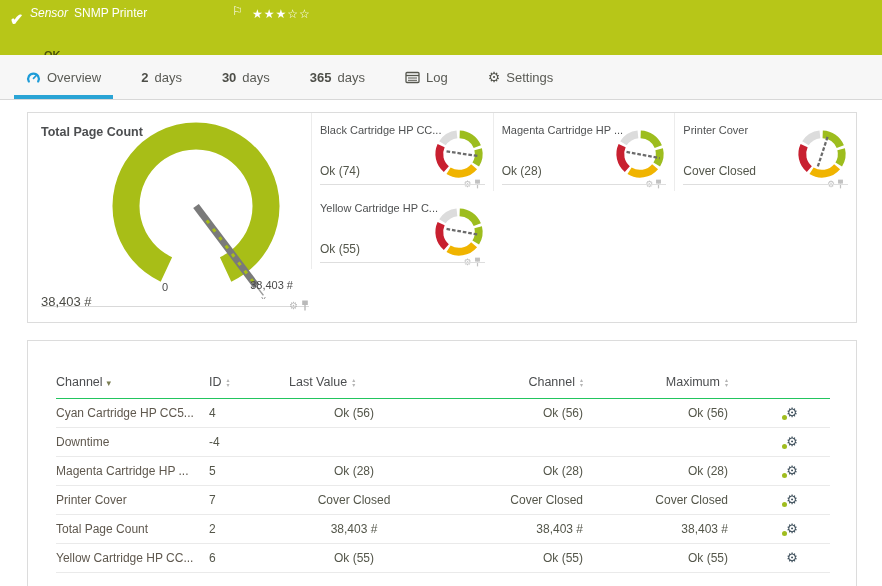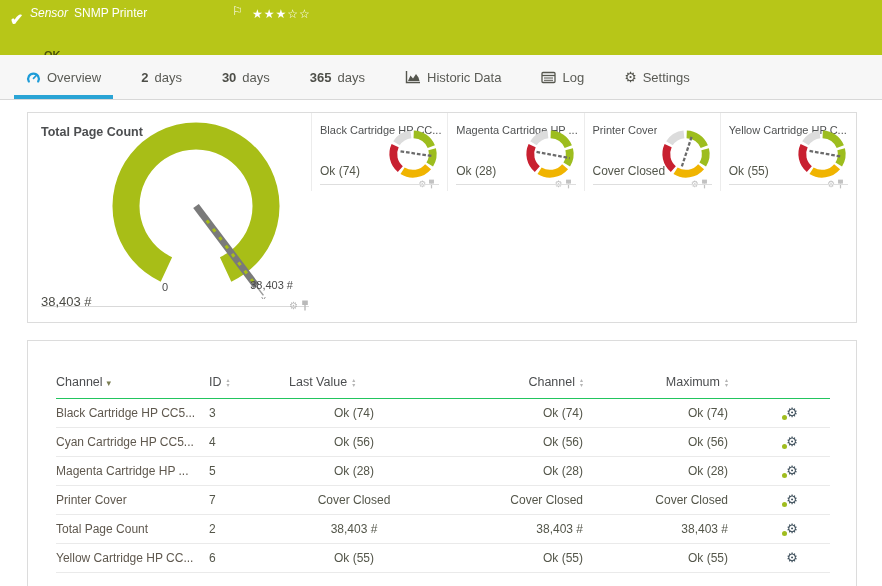--- a/index.html
+++ b/index.html
@@ -35,21 +35,21 @@
   .main-tile { position:relative; width:283px; flex:none; }
   .main-title { position:absolute; left:13px; top:12px; font-size:12.5px; font-weight:bold; color:#4c4e50; }
   .main-gauge { position:absolute; left:30px; top:8px; }
   .main-min { position:absolute; left:134px; top:168px; font-size:11px; color:#4a4a4a; }
   .main-max { position:absolute; right:18px; top:166px; font-size:11px; color:#4a4a4a; }
   .main-value { position:absolute; left:13px; bottom:13px; font-size:13px; color:#4b4b45; }
   .main-underline { position:absolute; left:13px; right:2px; bottom:15px; height:1px; background:#d9d9d9; }
   .main-icons { position:absolute; right:2px; bottom:11px; color:#b9b9b9; font-size:10px; display:flex; gap:3px; align-items:center; }
 
   
-  .small-grid { flex:1; display:grid; grid-template-columns:repeat(4,1fr); grid-template-rows:78px 78px 55px; }
+  .small-grid { flex:1; display:grid; grid-template-columns:repeat(3,1fr); grid-template-rows:78px 78px 55px; }
   .tile { position:relative; border-left:1px solid #ececec; }
   .tile::after { content:''; position:absolute; left:8px; right:8px; bottom:6px; height:1px; background:#dedede; }
   .tile-title { position:absolute; left:8px; top:11px; font-size:11px; color:#4f5152; white-space:nowrap; overflow:hidden; max-width:126px; }
   .tile-gauge { position:absolute; right:7px; top:14px; }
   .tile-value { position:absolute; left:8px; bottom:13px; font-size:12px; color:#53564b; }
   .tile-icons { position:absolute; right:12px; bottom:2px; color:#c2c2c2; font-size:9px; display:flex; gap:2px; align-items:center; }
   .pin-svg { display:block; }
 
   
   .chan-table { width:774px; margin:34px 28px 0 28px; border-collapse:collapse; table-layout:fixed; }
@@ -98,27 +98,20 @@
     </div>
     <div class="tab">
       <b>30</b>
       <span>days</span>
     </div>
     <div class="tab">
       <b>365</b>
       <span>days</span>
     </div>
     <div class="tab">
-      <svg width="16" height="14" viewBox="0 0 16 14">
-        <path d="M1.5 1 L1.5 12.5 L15 12.5" fill="none" stroke="#55564e" stroke-width="1.4"></path>
-        <path d="M3 11 L5.5 5.5 L8 8.5 L11 4 L13.5 7.5 L14.5 11 Z" fill="#55564e"></path>
-      </svg>
-      <span>Historic Data</span>
-    </div>
-    <div class="tab">
       <svg width="15" height="13" viewBox="0 0 15 13">
         <rect x="1" y="1.5" width="13" height="10" rx="1" fill="none" stroke="#55564e" stroke-width="1.3"></rect>
         <line x1="1" y1="4.5" x2="14" y2="4.5" stroke="#55564e" stroke-width="1.3"></line>
         <line x1="3" y1="7" x2="12" y2="7" stroke="#55564e" stroke-width="1"></line>
         <line x1="3" y1="9.3" x2="12" y2="9.3" stroke="#55564e" stroke-width="1"></line>
       </svg>
       <span>Log</span>
     </div>
     <div class="tab">
       <span class="glyph">⚙</span>
@@ -255,33 +248,33 @@
               </span></th>
           <th class="w-mx r"><span>Maximum</span><span class="sort">
                 <span>▴</span>
                 <span>▾</span>
               </span></th>
           <th class="w-act"></th>
         </tr>
       </thead>
       <tbody>
         <tr>
-          <td class="ch">Black Cartridge HP CC5...</td>
-          <td class="id">3</td>
-          <td class="lv">Ok (74)</td>
-          <td class="mn">Ok (74)</td>
-          <td class="mx">Ok (74)</td>
-          <td class="act"><span class="row-gear">⚙<i class="dot"></i></span></td>
-        </tr>
-        <tr>
           <td class="ch">Cyan Cartridge HP CC5...</td>
           <td class="id">4</td>
           <td class="lv">Ok (56)</td>
           <td class="mn">Ok (56)</td>
           <td class="mx">Ok (56)</td>
+          <td class="act"><span class="row-gear">⚙<i class="dot"></i></span></td>
+        </tr>
+        <tr>
+          <td class="ch">Downtime</td>
+          <td class="id">-4</td>
+          <td class="lv"></td>
+          <td class="mn"></td>
+          <td class="mx"></td>
           <td class="act"><span class="row-gear">⚙<i class="dot"></i></span></td>
         </tr>
         <tr>
           <td class="ch">Magenta Cartridge HP ...</td>
           <td class="id">5</td>
           <td class="lv">Ok (28)</td>
           <td class="mn">Ok (28)</td>
           <td class="mx">Ok (28)</td>
           <td class="act"><span class="row-gear">⚙<i class="dot"></i></span></td>
         </tr>

